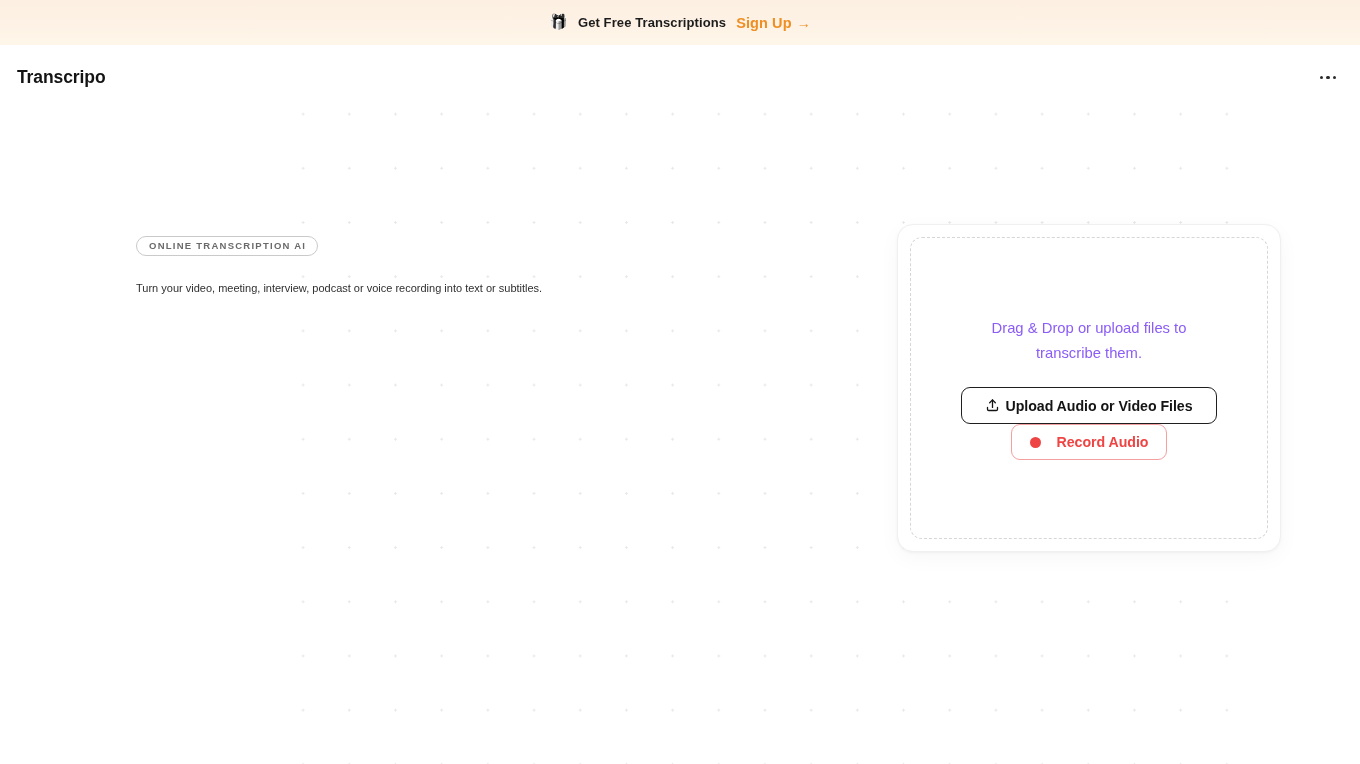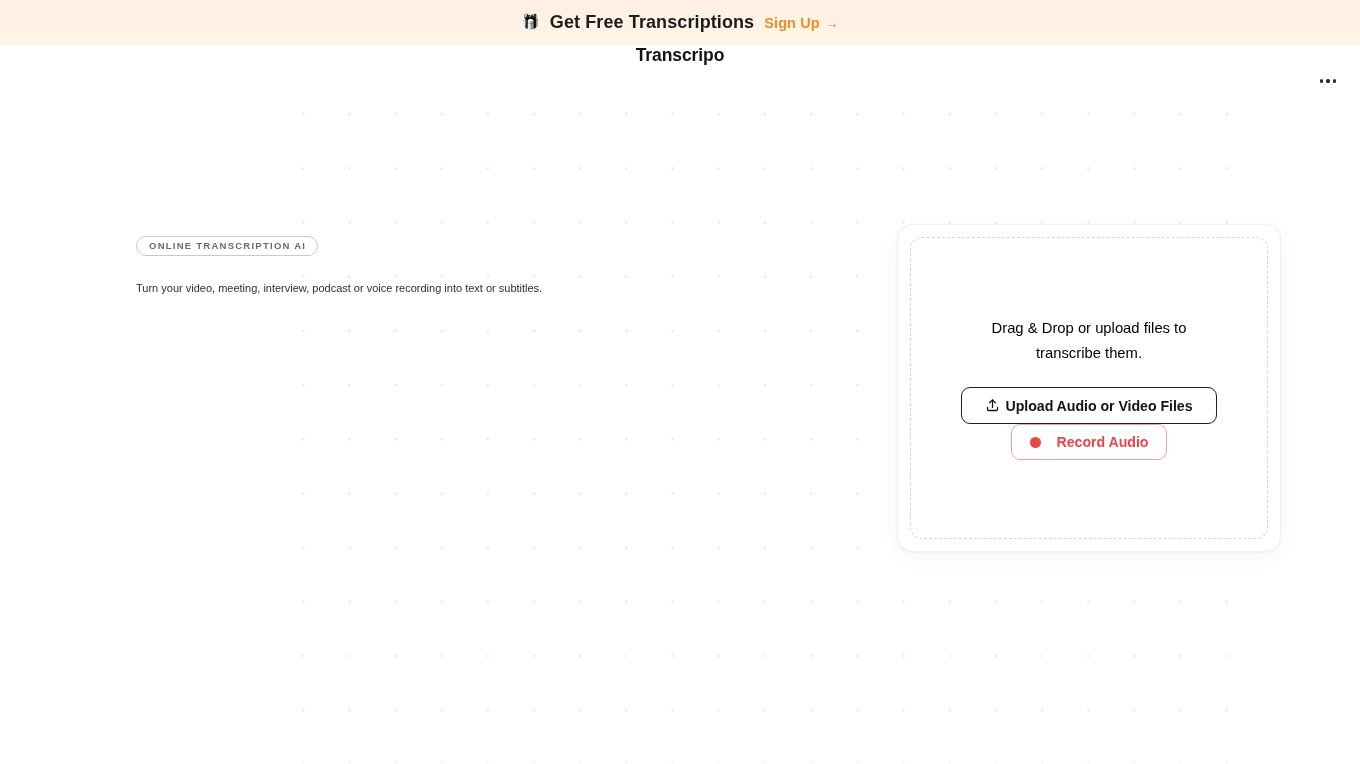--- a/index.html
+++ b/index.html
@@ -30,21 +30,21 @@
   }
   .gift-icon {
     font-size: 15px;
     line-height: 1;
     color: #1a1a1a;
     display: inline-block;
     transform: translateY(-1px);
     filter: grayscale(1) contrast(2);
   }
   .promo-text {
-    font-size: 18px;
+    font-size: 13px;
     font-weight: 700;
     color: #1c1c1c;
     letter-spacing: 0.1px;
   }
   .promo-cta {
     font-size: 14.5px;
     font-weight: 700;
     color: #ef8f23;
     letter-spacing: 0.1px;
     cursor: pointer;
@@ -57,21 +57,20 @@
   
   .site-header {
     position: relative;
     height: 65px;
     width: 100%;
     display: flex;
     align-items: center;
     padding: 0 17px;
     background: #ffffff;
     z-index: 5;
-    flex-direction: column;
   }
   .brand-logo {
     font-size: 17.5px;
     font-weight: 700;
     color: #141414;
     letter-spacing: -0.1px;
     cursor: pointer;
   }
   .header-menu-btn {
     margin-left: auto;
@@ -187,21 +186,21 @@
     display: flex;
     flex-direction: column;
     align-items: center;
     justify-content: center;
     cursor: pointer;
     background: transparent;
   }
   .dropzone-text {
     font-size: 14.8px;
     line-height: 1.7;
-    color: #000000;
+    color: #8b5cf6;
     text-align: center;
     max-width: 232px;
     margin-bottom: 21px;
     font-weight: 400;
   }
   .upload-btn {
     display: inline-flex;
     align-items: center;
     justify-content: center;
     gap: 5px;

